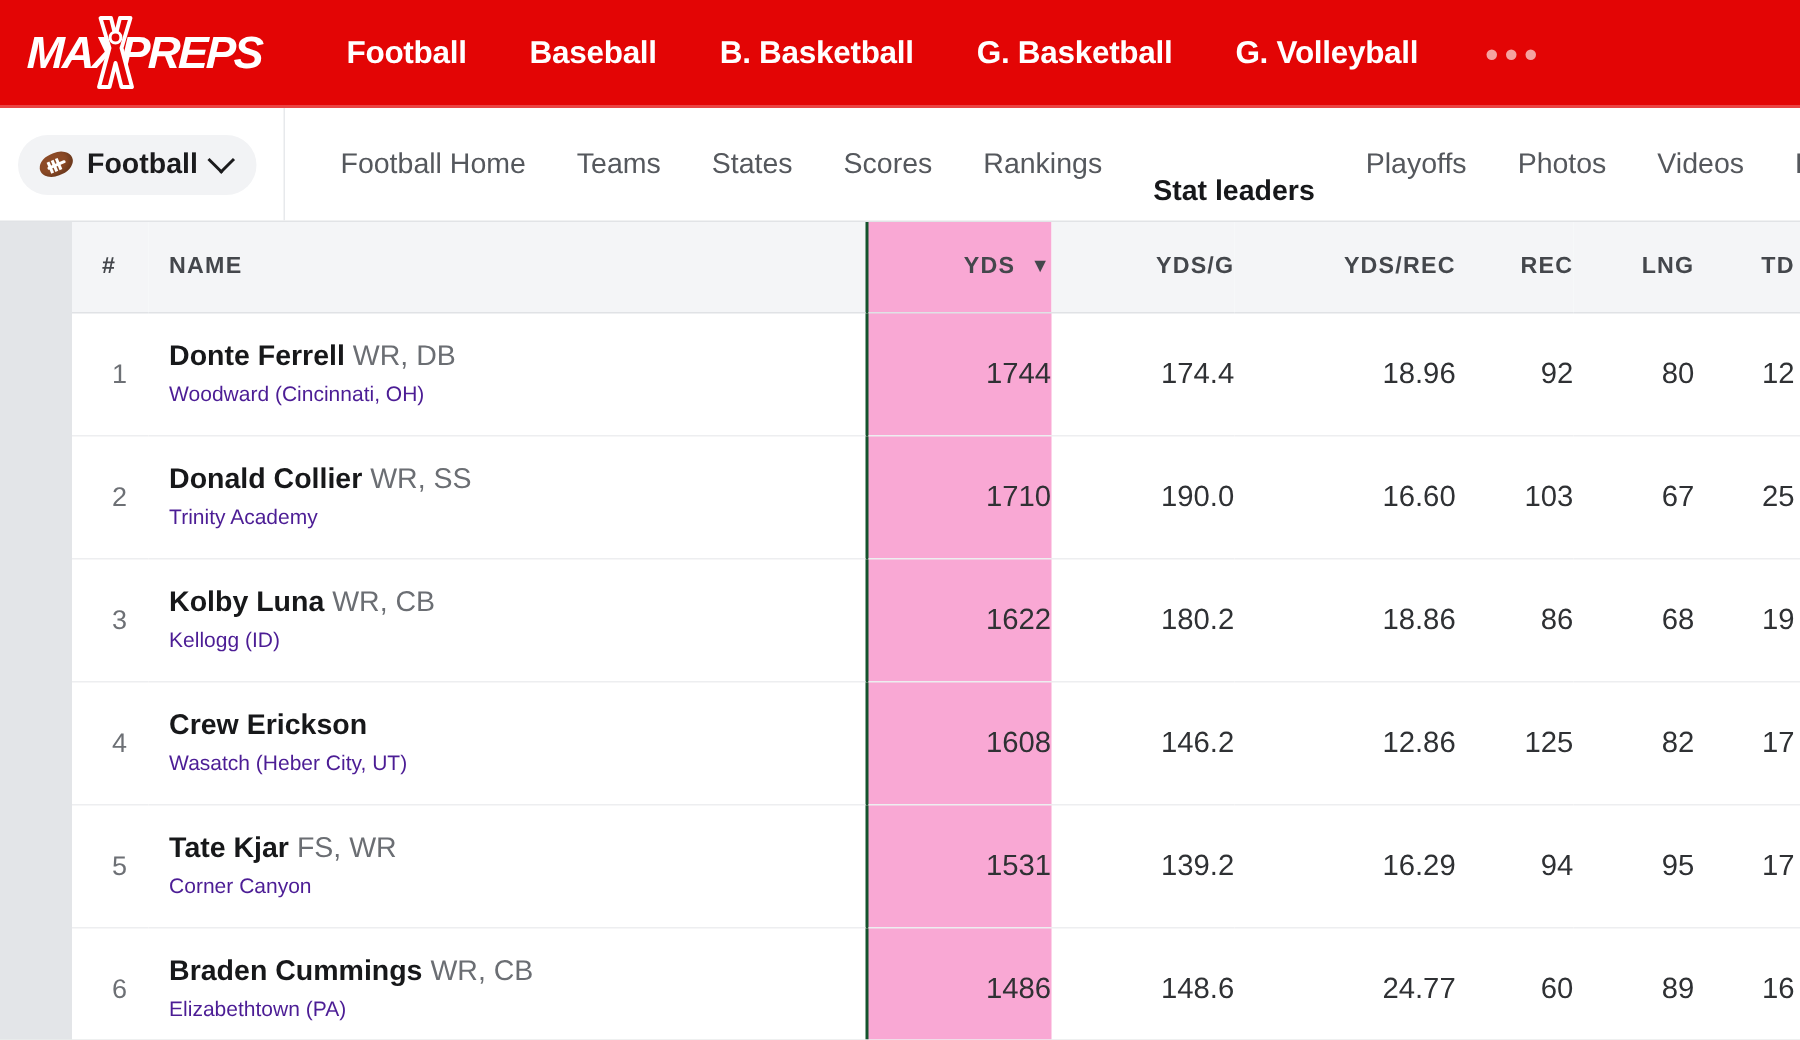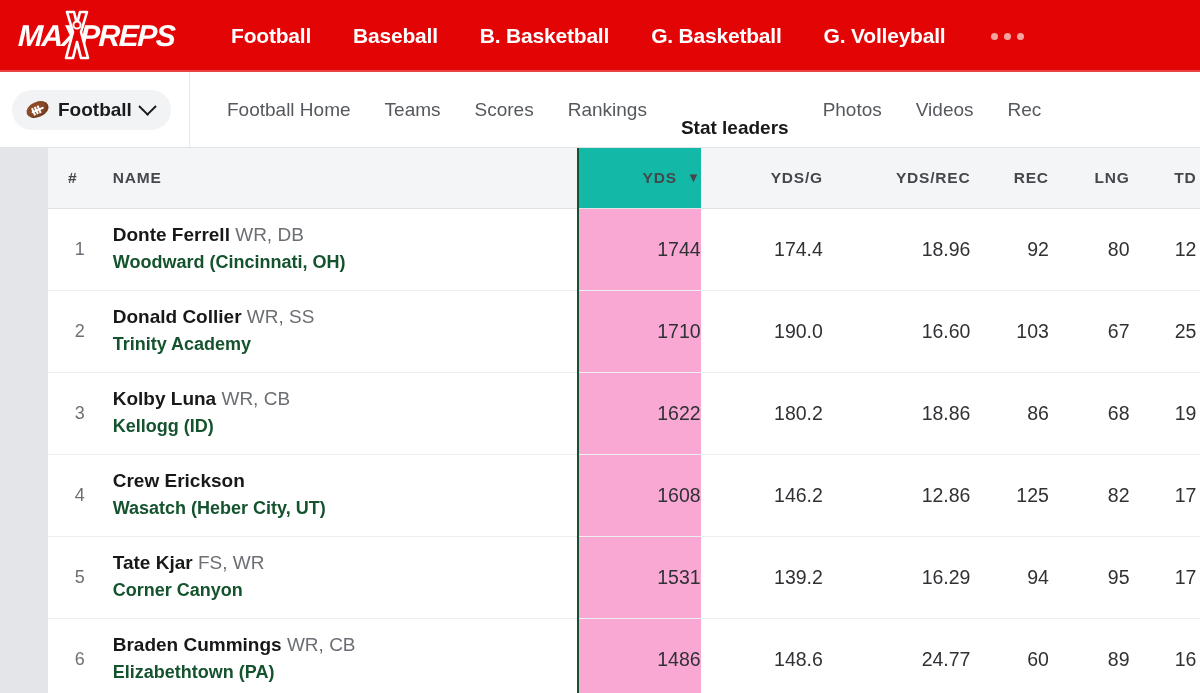--- a/index.html
+++ b/index.html
@@ -209,21 +209,21 @@
     height: 60px;
     font-size: 15.5px;
     font-weight: bold;
     color: #44474c;
     letter-spacing: 0.8px;
     border-bottom: 1px solid #e0e2e5;
     vertical-align: middle;
   }
   th.num-h, th.name-h { text-align: left; }
   th.stat-h { text-align: right; padding-right: 0; }
-  th.sorted { background: #14b8a6; }
+  th.sorted { background: #f9a8d4; }
 
   th.c-rank { width: 44px; padding-left: 20px; }
   th.c-name { width: 416px; padding-left: 14px; }
   th.c-yds  { width: 106px; }
   th.c-ydsg { width: 106px; }
   th.c-ydsrec { width: 128px; }
   th.c-rec  { width: 68px; }
   th.c-lng  { width: 70px; text-align: right; }
   th.c-td   { width: 58px; }
   th.c-gp   { width: 62px; }
@@ -260,25 +260,24 @@
     font-weight: bold;
     color: #17181a;
     line-height: 1.35;
   }
   .player-pos {
     font-size: 19px;
     font-weight: normal;
     color: #6b6e73;
   }
   .player-school {
-    font-size: 18px;
-    color: #14532d;
+    font-size: 14px;
+    color: #4c1d95;
     line-height: 1.5;
     margin-top: 2px;
-    font-weight: bold;
   }
   
   td.stat, th.stat-h { padding-right: 0px; }
 </style>
 </head>
 <body>
 
 <div class="topbar">
 
   <div class="logo">
@@ -309,23 +308,25 @@
     <div class="sport-pill">
       <span class="ball"></span>
       <span class="lbl">Football</span>
       <span class="chev"></span>
     </div>
   </div>
 
   <div class="tabs">
     <a class="tab" href="#">Football Home</a>
     <a class="tab" href="#">Teams</a>
+    <a class="tab" href="#">States</a>
     <a class="tab" href="#">Scores</a>
     <a class="tab" href="#">Rankings</a>
     <a class="tab active" href="#">Stat leaders</a>
+    <a class="tab" href="#">Playoffs</a>
     <a class="tab" href="#">Photos</a>
     <a class="tab" href="#">Videos</a>
     <a class="tab" href="#">Rec</a>
   </div>
 </div>
 
 <div class="page">
   <div class="card">
 
     <table>

